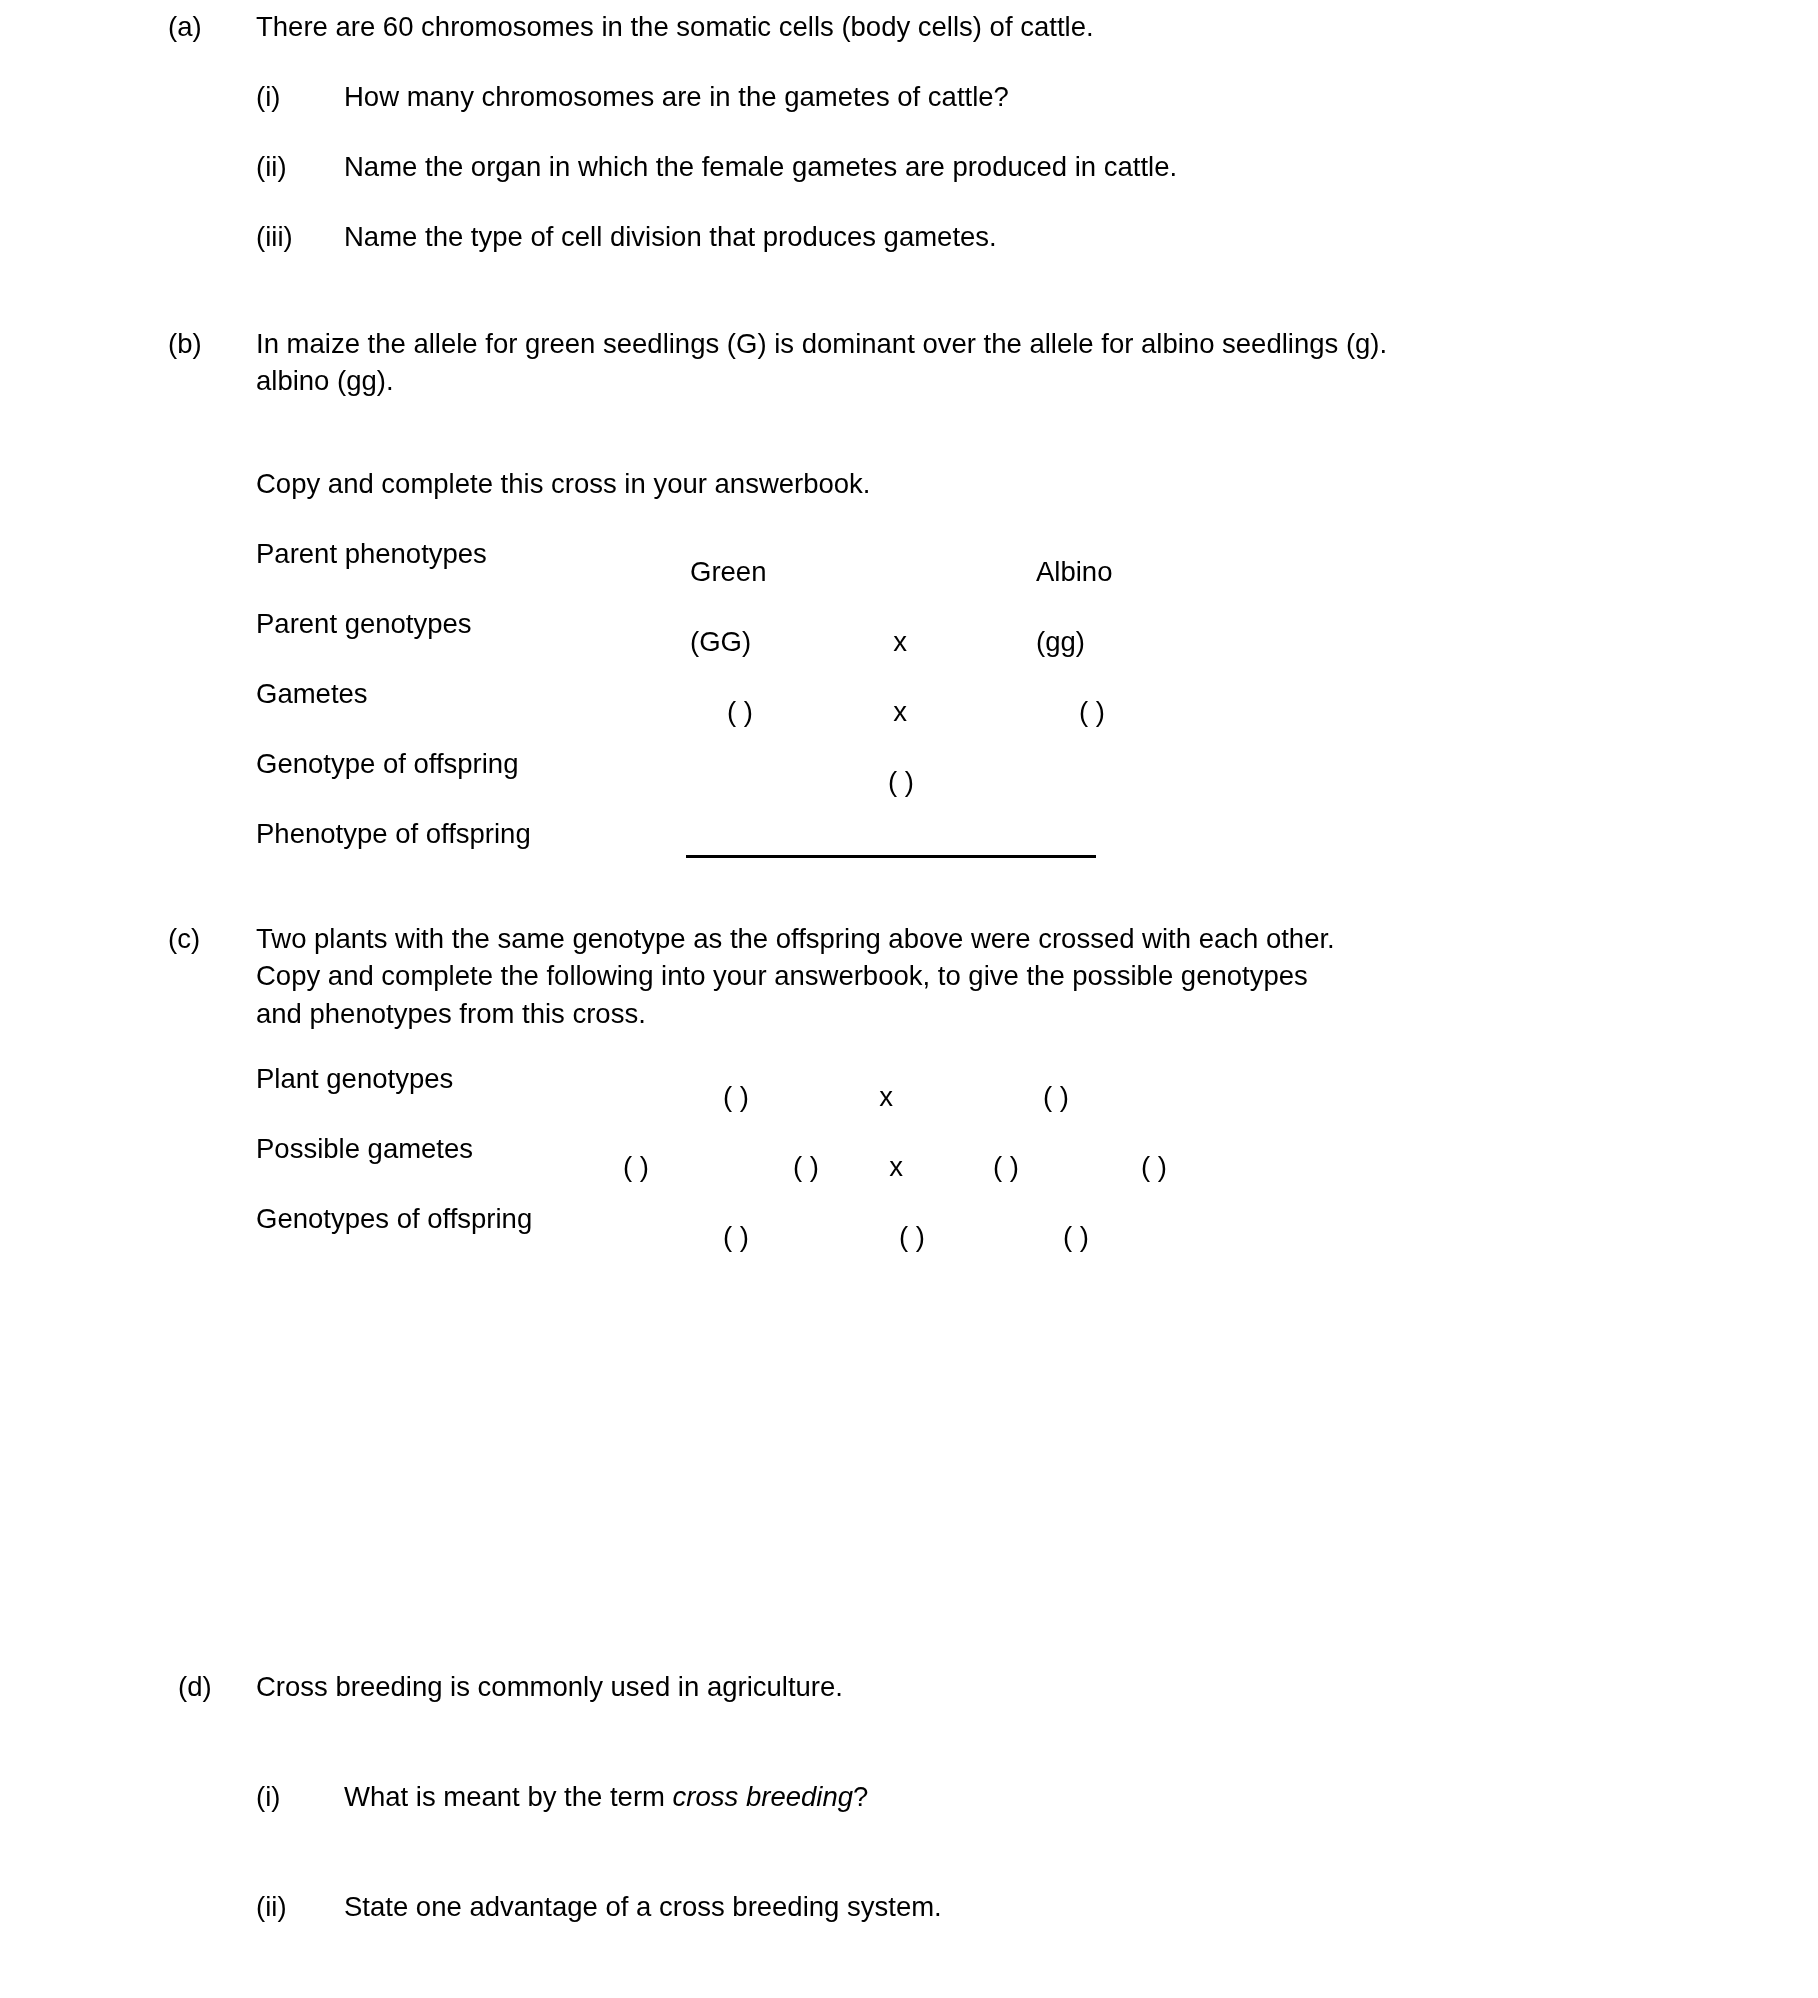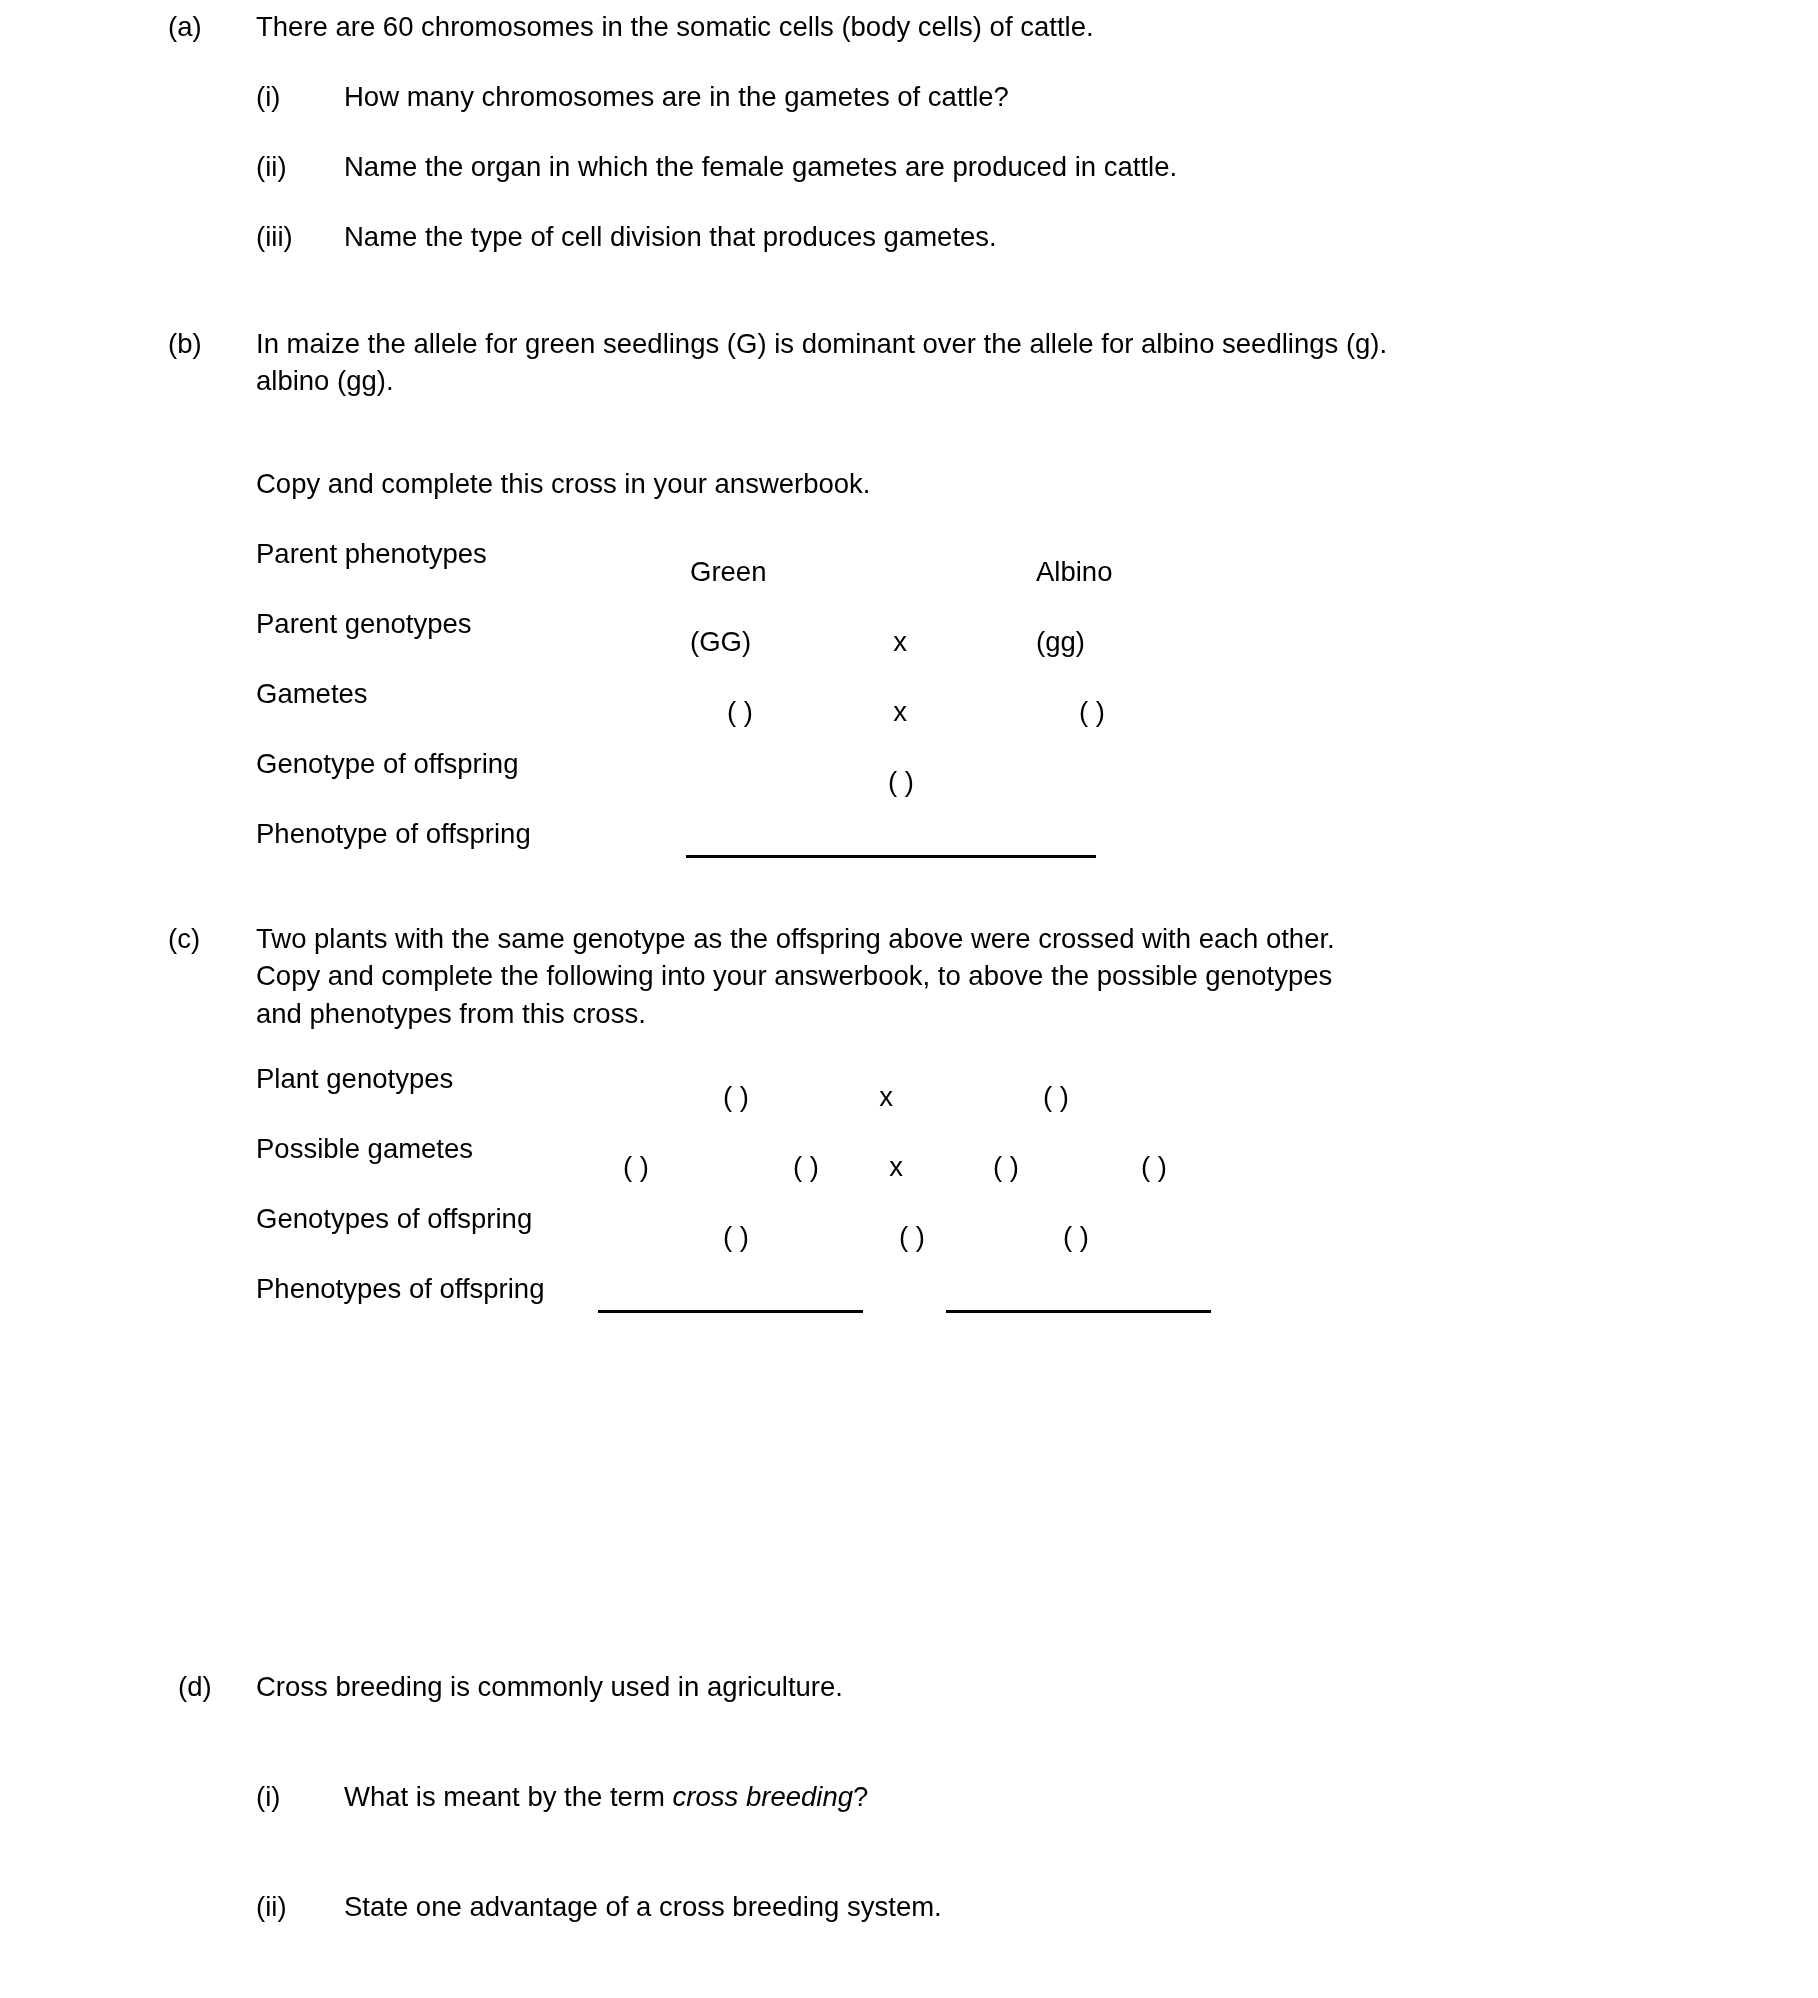--- a/index.html
+++ b/index.html
@@ -138,21 +138,21 @@
     <div class="crossrow">
       <span class="rowlabel">Phenotype of offspring</span>
       <span class="blankline" style="left:430px; top:40px; width:410px;"></span>
     </div>
   </div>
 
   <div class="qrow" style="left:168px; top:920px; width:1520px;">
     <span class="qlabel" style="width:88px;">(c)</span>
     <span class="qbody">
       <p>Two plants with the same genotype as the offspring above were crossed with each other.</p>
-      <p><b>Copy and complete the following into your answerbook,</b><span> to above the possible genotypes</span></p>
+      <p><b>Copy and complete the following into your answerbook,</b><span> to give the possible genotypes</span></p>
       <p>and phenotypes from this cross.</p>
     </span>
   </div>
 
   <div class="cross" style="left:256px; top:1060px; width:1300px;">
 
     <div class="crossrow">
       <span class="rowlabel">Plant genotypes</span>
       <span class="cell" style="left:420px; width:120px;">(   )</span>
       <span class="cell" style="left:600px; width:60px;">x</span>
@@ -168,25 +168,20 @@
       <span class="cell" style="left:848px; width:100px;">(  )</span>
     </div>
 
     <div class="crossrow">
       <span class="rowlabel">Genotypes of offspring</span>
       <span class="cell" style="left:420px; width:120px;">(   )</span>
       <span class="cell" style="left:596px; width:120px;">(   )</span>
       <span class="cell" style="left:760px; width:120px;">(   )</span>
     </div>
 
-    <div class="crossrow">
-      <span class="rowlabel">Phenotypes of offspring</span>
-      <span class="blankline" style="left:342px; top:40px; width:265px;"></span>
-      <span class="blankline" style="left:690px; top:40px; width:265px;"></span>
-    </div>
   </div>
 
   <div class="qrow" style="left:178px; top:1668px; width:1500px;">
     <span class="qlabel" style="width:78px;">(d)</span>
     <span class="qbody">Cross breeding is commonly used in agriculture.</span>
   </div>
 
   <div class="qrow" style="left:256px; top:1778px; width:1420px;">
     <span class="qlabel" style="width:88px;">(i)</span>
     <span class="qbody"><span>What is meant by the term </span><i>cross breeding</i><span>?</span></span>

